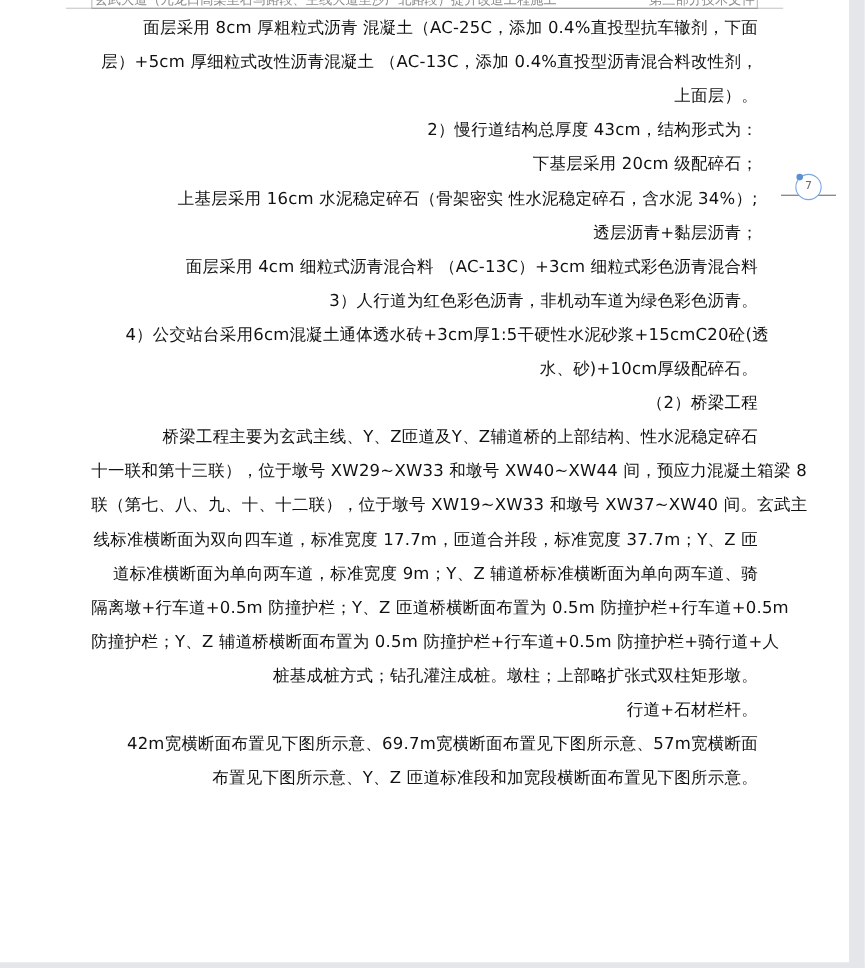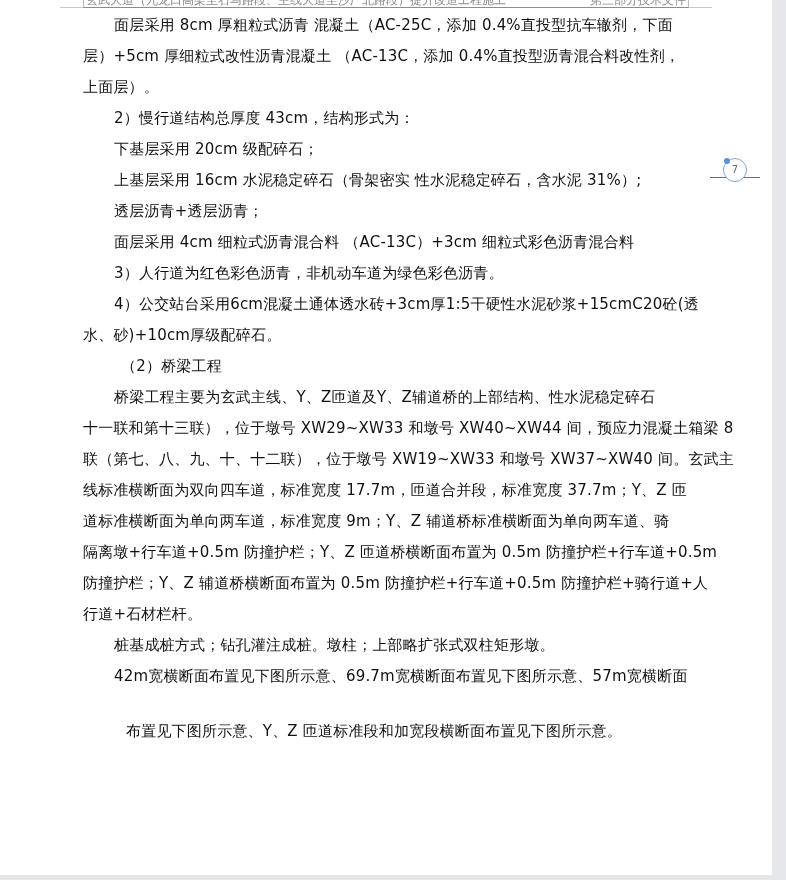--- a/index.html
+++ b/index.html
@@ -86,25 +86,26 @@
       width: 606px;
       font-size: 15px;
       line-height: 31px;
       color: #111111;
       letter-spacing: 0.2px;
     }
     .line {
       height: 31px;
       white-space: nowrap;
       overflow: visible;
+      text-align: right;
     }
     .indent { padding-left: 31px; }
     .indent2 { padding-left: 38px; }
     .indent-small { padding-left: 4px; }
-    .indent3 { padding-left: 43px; margin-top: 24px; }
+    .indent3 { padding-left: 43px; }
     .page-badge {
       position: absolute;
       left: 723px;
       top: 158px;
       width: 22px;
       height: 22px;
       border: 1px solid #7ea6dc;
       border-radius: 50%;
       background: #ffffff;
       font-size: 10px;
@@ -148,31 +149,31 @@
 <div class="page-badge-line"></div>
 <div class="page-badge">7</div>
 <div class="page-badge-dot"></div>
 
 <div class="body-text">
   <div class="line indent">面层采用 8cm 厚粗粒式沥青 混凝土（AC-25C，添加 0.4%直投型抗车辙剂，下面</div>
   <div class="line">层）+5cm 厚细粒式改性沥青混凝土 （AC-13C，添加 0.4%直投型沥青混合料改性剂，</div>
   <div class="line">上面层）。</div>
   <div class="line indent">2）慢行道结构总厚度 43cm，结构形式为：</div>
   <div class="line indent">下基层采用 20cm 级配碎石；</div>
-  <div class="line indent">上基层采用 16cm 水泥稳定碎石（骨架密实 性水泥稳定碎石，含水泥 31%）;</div>
-  <div class="line indent">透层沥青+透层沥青；</div>
+  <div class="line indent">上基层采用 16cm 水泥稳定碎石（骨架密实 性水泥稳定碎石，含水泥 34%）;</div>
+  <div class="line indent">透层沥青+黏层沥青；</div>
   <div class="line indent">面层采用 4cm 细粒式沥青混合料 （AC-13C）+3cm 细粒式彩色沥青混合料</div>
   <div class="line indent">3）人行道为红色彩色沥青，非机动车道为绿色彩色沥青。</div>
   <div class="line indent">4）公交站台采用6cm混凝土通体透水砖+3cm厚1:5干硬性水泥砂浆+15cmC20砼(透</div>
   <div class="line">水、砂)+10cm厚级配碎石。</div>
   <div class="line indent2">（2）桥梁工程</div>
   <div class="line indent">桥梁工程主要为玄武主线、Y、Z匝道及Y、Z辅道桥的上部结构、性水泥稳定碎石</div>
   <div class="line">十一联和第十三联），位于墩号 XW29~XW33 和墩号 XW40~XW44 间，预应力混凝土箱梁 8</div>
   <div class="line">联（第七、八、九、十、十二联），位于墩号 XW19~XW33 和墩号 XW37~XW40 间。玄武主</div>
   <div class="line">线标准横断面为双向四车道，标准宽度 17.7m，匝道合并段，标准宽度 37.7m；Y、Z 匝</div>
   <div class="line">道标准横断面为单向两车道，标准宽度 9m；Y、Z 辅道桥标准横断面为单向两车道、骑</div>
   <div class="line">隔离墩+行车道+0.5m 防撞护栏；Y、Z 匝道桥横断面布置为 0.5m 防撞护栏+行车道+0.5m</div>
   <div class="line">防撞护栏；Y、Z 辅道桥横断面布置为 0.5m 防撞护栏+行车道+0.5m 防撞护栏+骑行道+人</div>
+  <div class="line indent">桩基成桩方式；钻孔灌注成桩。墩柱；上部略扩张式双柱矩形墩。</div>
   <div class="line">行道+石材栏杆。</div>
-  <div class="line indent">桩基成桩方式；钻孔灌注成桩。墩柱；上部略扩张式双柱矩形墩。</div>
   <div class="line indent">42m宽横断面布置见下图所示意、69.7m宽横断面布置见下图所示意、57m宽横断面</div>
   <div class="line indent3">布置见下图所示意、Y、Z 匝道标准段和加宽段横断面布置见下图所示意。</div>
 </div>
 
 </body></html>

